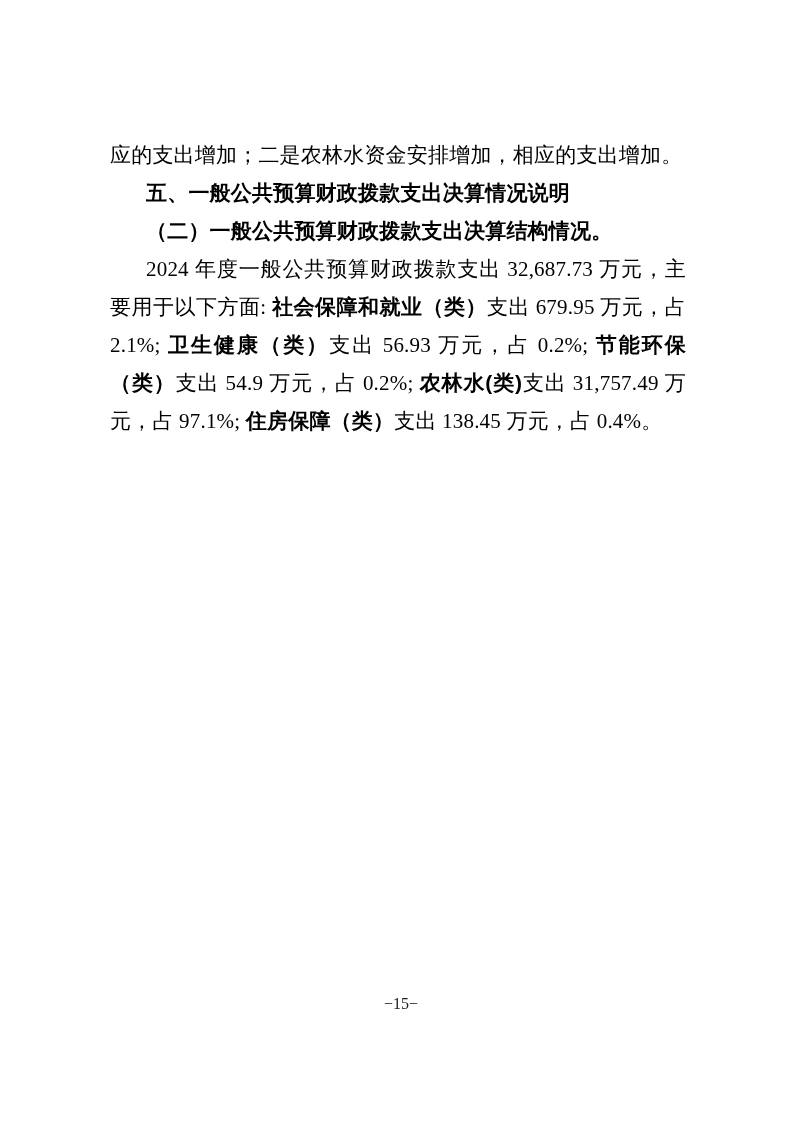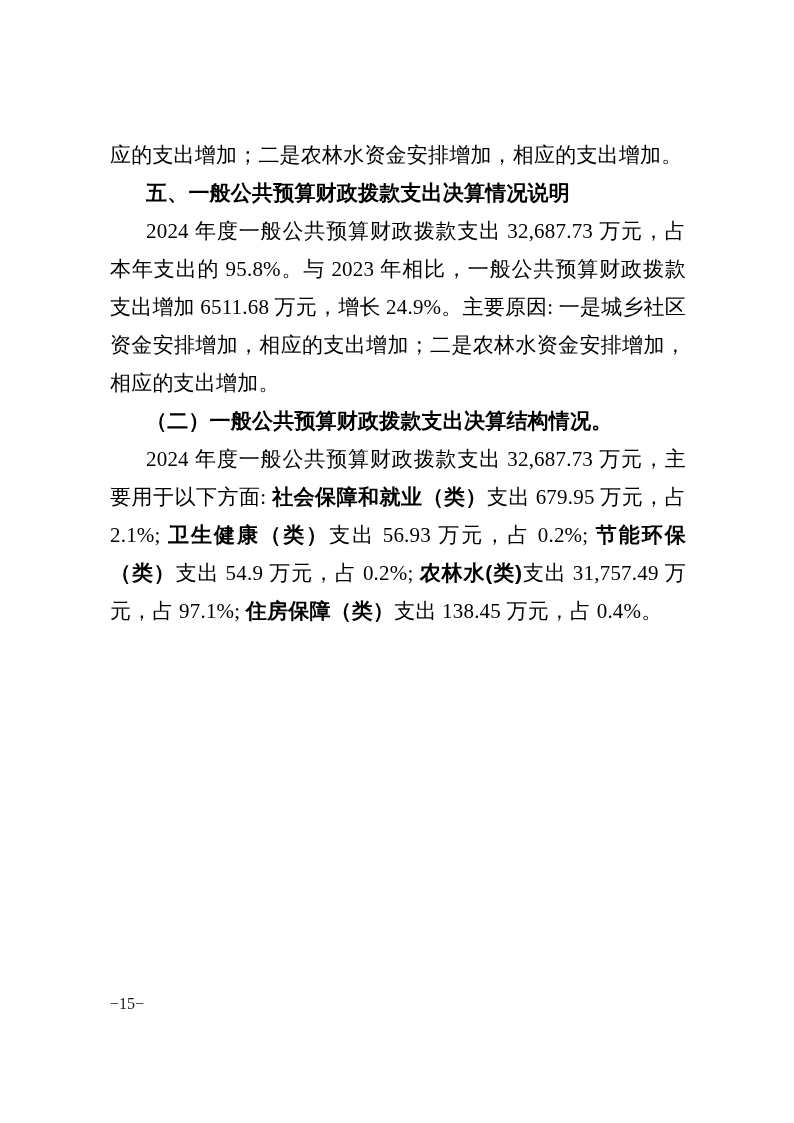--- a/index.html
+++ b/index.html
@@ -42,33 +42,32 @@
   .run { font-weight: inherit; }
   .run.bold {
     font-family: "Liberation Sans", "DejaVu Sans", sans-serif;
     font-weight: 700;
   }
   .footer {
     position: absolute;
     left: 110px;
     top: 993px;
     width: 582px;
-    text-align: left;
+    text-align: center;
     font-size: 16px;
     line-height: 22px;
     font-family: "Liberation Serif", "DejaVu Serif", serif;
     color: #1a1a1a;
   }
 </style>
 </head>
 <body>
 
 <div class="page">
   <main class="doc-body">
       <p class="para body"><span class="run">应的支出增加；二是农林水资金安排增加，相应的支出增加。</span></p>
       <p class="para heading indent"><span class="run bold">五、一般公共预算财政拨款支出决算情况说明</span></p>
-      <p class="para body indent"><span class="run">2024 年度一般公共预算财政拨款支出 32,687.73 万元，占本年支出的 95.8%。与 2023 年相比，一般公共预算财政拨款支出增加 6511.68 万元，增长 24.9%。主要原因: 一是城乡社区资金安排增加，相应的支出增加；二是农林水资金安排增加，相应的支出增加。</span></p>
       <p class="para heading indent"><span class="run bold">（二）一般公共预算财政拨款支出决算结构情况。</span></p>
       <p class="para body indent"><span class="run">2024 年度一般公共预算财政拨款支出 32,687.73 万元，主要用于以下方面: </span><span class="run bold">社会保障和就业（类）</span><span class="run">支出 679.95 万元，占 2.1%; </span><span class="run bold">卫生健康（类）</span><span class="run">支出 56.93 万元，占 0.2%; </span><span class="run bold">节能环保（类）</span><span class="run">支出 54.9 万元，占 0.2%; </span><span class="run bold">农林水(类)</span><span class="run">支出 31,757.49 万元，占 97.1%; </span><span class="run bold">住房保障（类）</span><span class="run">支出 138.45 万元，占 0.4%。</span></p>
     </main>
 
   <div class="footer">−15−</div>
 </div>
 
 </body></html>

